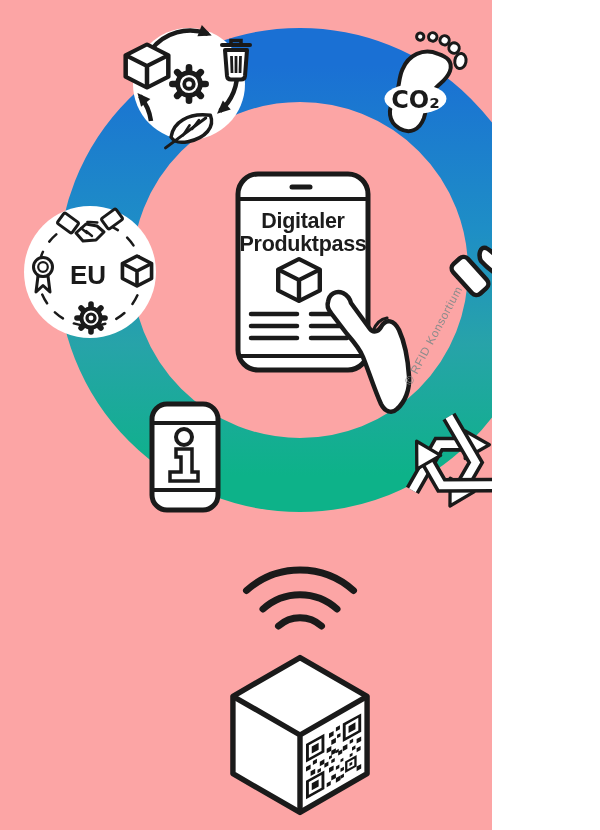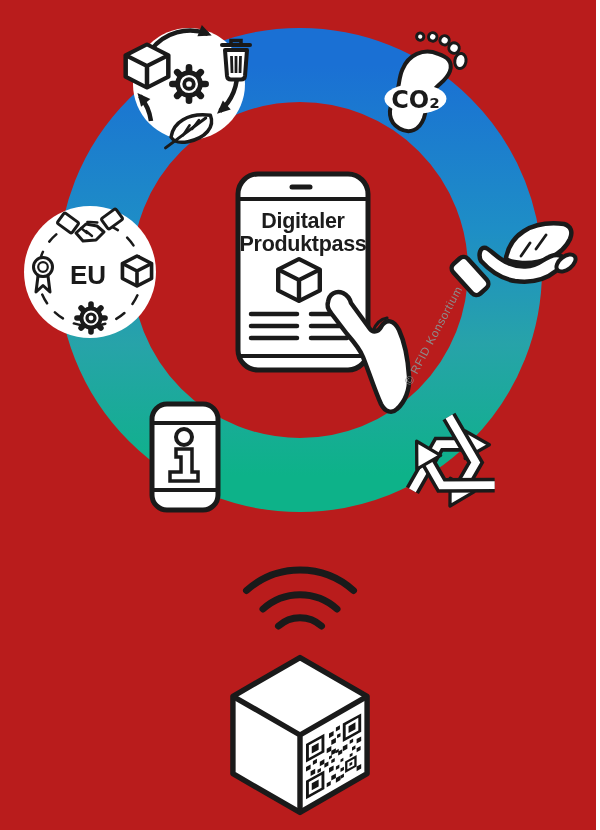--- a/index.html
+++ b/index.html
@@ -1,16 +1,16 @@
 <!DOCTYPE html>
 <html><head>
 <meta charset="utf-8">
 <style>
   html,body{margin:0;padding:0;background:#fff;}
-  .stage{width:596px;height:830px;position:relative;background:#b91c1c;overflow:hidden;}
+  .stage{width:492px;height:830px;position:relative;background:#fca5a5;overflow:hidden;}
   svg{display:block;}
   .ln{stroke:#1a1a1a;fill:none;}
   .wfill{fill:#ffffff;stroke:#1a1a1a;}
   .title-text{font:700 21.5px "Liberation Sans",sans-serif;letter-spacing:-0.3px;fill:#1c1c1c;}
   .eu-text{font:700 26px "Liberation Sans",sans-serif;fill:#1a1a1a;}
   .co2-text{font:700 24px "DejaVu Sans",sans-serif;fill:#1a1a1a;}
   .copy-text{font:11.5px "Liberation Sans",sans-serif;fill:#8c8c8c;letter-spacing:0.6px;}
 </style>
 </head>
 <body>

